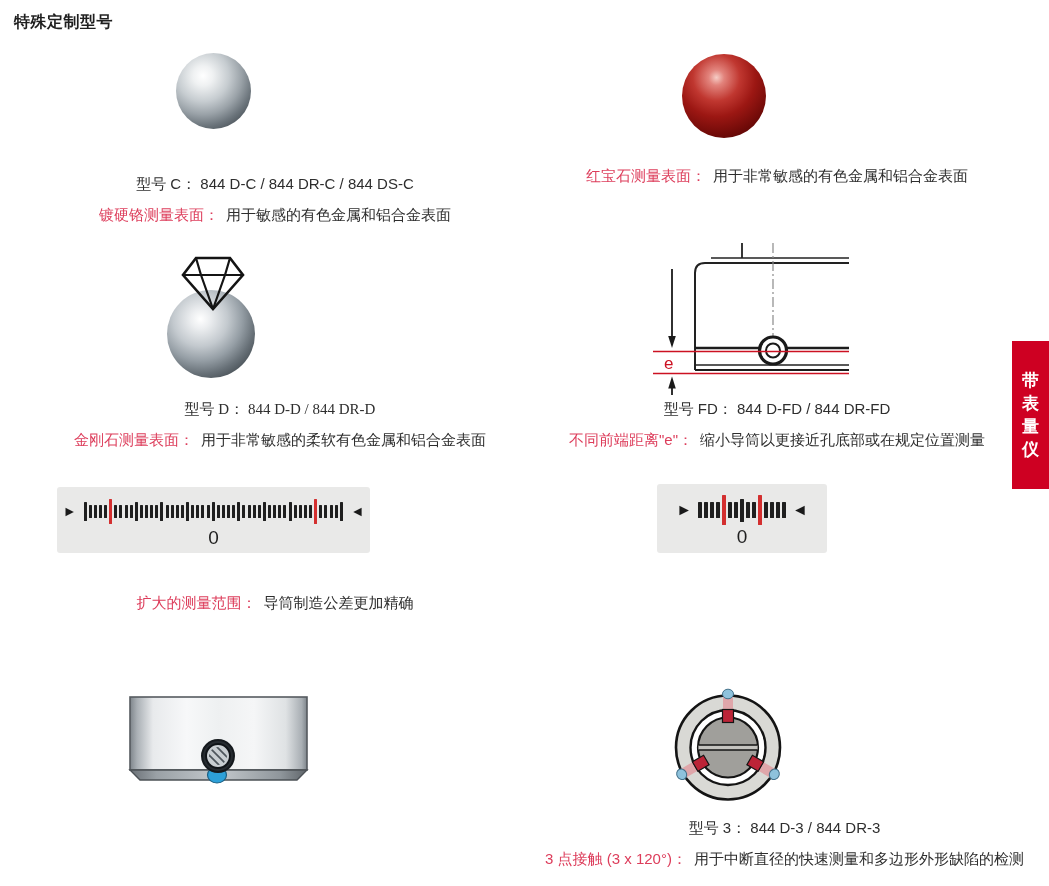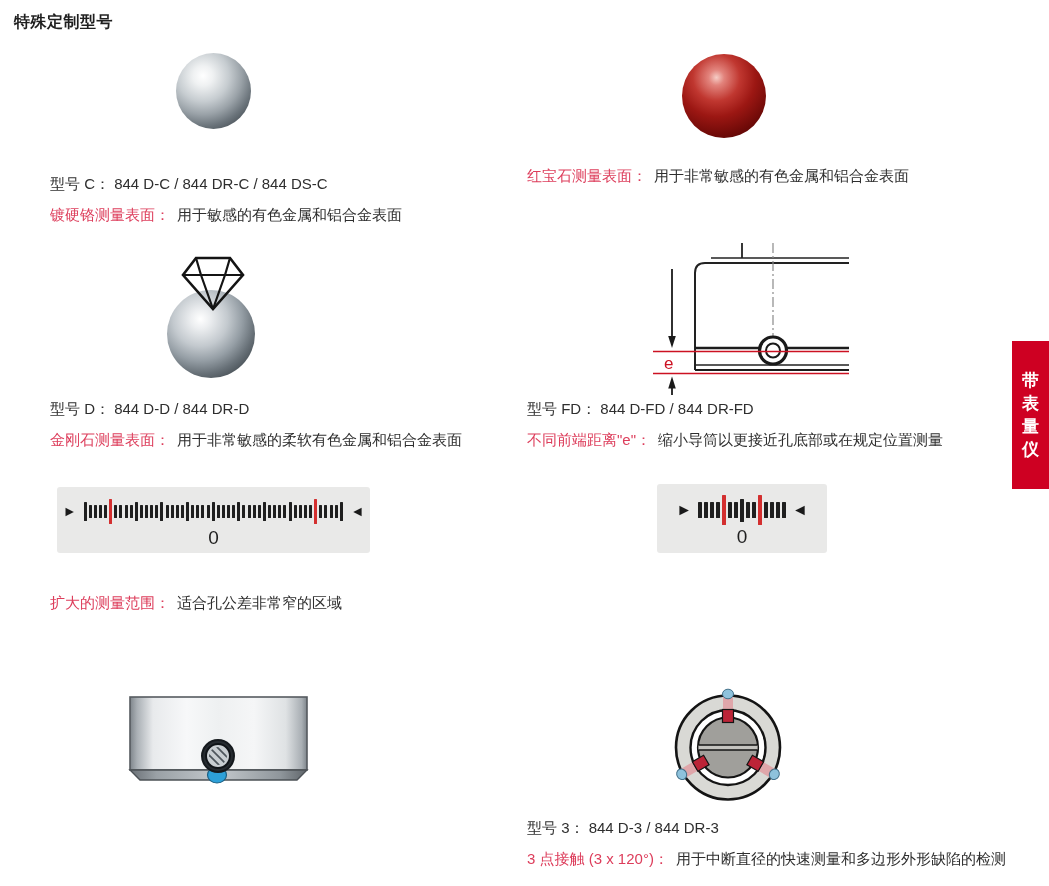--- a/index.html
+++ b/index.html
@@ -8,21 +8,21 @@
     --brand-red:#ce0022;
     --tick-red:#d32f2f;
   }
   *{box-sizing:border-box;}
   html,body{margin:0;padding:0;background:#ffffff;}
   body{
     width:1049px;height:886px;position:relative;overflow:hidden;
     font-family:"Liberation Sans","DejaVu Sans",sans-serif;
     color:var(--text-dark);
   }
-  .page{position:absolute;inset:0;}
+  .page{position:absolute;inset:0;text-align:center;}
   .heading{
     position:absolute;left:14px;top:12px;
     font-size:16px;font-weight:bold;color:#1f1f1f;letter-spacing:0.5px;
   }
   .cell{position:absolute;font-size:15px;line-height:24px;}
   .title{color:var(--text-dark);margin-bottom:7px;white-space:nowrap;}
   .desc{white-space:nowrap;}
   .desc .red{color:var(--text-red);margin-right:7px;}
   .note{color:var(--text-dark);white-space:nowrap;}
 
@@ -279,37 +279,37 @@
       <span class="red">镀硬铬测量表面：</span><span>用于敏感的有色金属和铝合金表面</span>
     </div>
   </div>
 
   <div class="cell" style="left:527px;top:164px;width:500px;">
     <div class="desc">
       <span class="red">红宝石测量表面：</span><span>用于非常敏感的有色金属和铝合金表面</span>
     </div>
   </div>
 
-  <div class="cell" style="left:50px;top:397px;width:460px;">
+  <div class="cell" style="left:50px;top:397px;width:460px;font-family:Liberation Serif, serif;">
     <div class="title">型号 D： 844 D-D / 844 DR-D</div>
     <div class="desc">
       <span class="red">金刚石测量表面：</span><span>用于非常敏感的柔软有色金属和铝合金表面</span>
     </div>
   </div>
 
   <div class="cell" style="left:527px;top:397px;width:500px;">
     <div class="title">型号 FD： 844 D-FD / 844 DR-FD</div>
     <div class="desc">
       <span class="red">不同前端距离"e"：</span><span>缩小导筒以更接近孔底部或在规定位置测量</span>
     </div>
   </div>
 
   <div class="cell" style="left:50px;top:591px;width:450px;">
     <div class="desc">
-      <span class="red">扩大的测量范围：</span><span>适合孔公差非常窄的区域</span>
+      <span class="red">扩大的测量范围：</span><span>导筒制造公差更加精确</span>
     </div>
   </div>
 
 
 
   <div class="cell" style="left:527px;top:816px;width:515px;">
     <div class="title">型号 3： 844 D-3 / 844 DR-3</div>
     <div class="desc">
       <span class="red">3 点接触 (3 x 120°)：</span><span>用于中断直径的快速测量和多边形外形缺陷的检测</span>
     </div>

